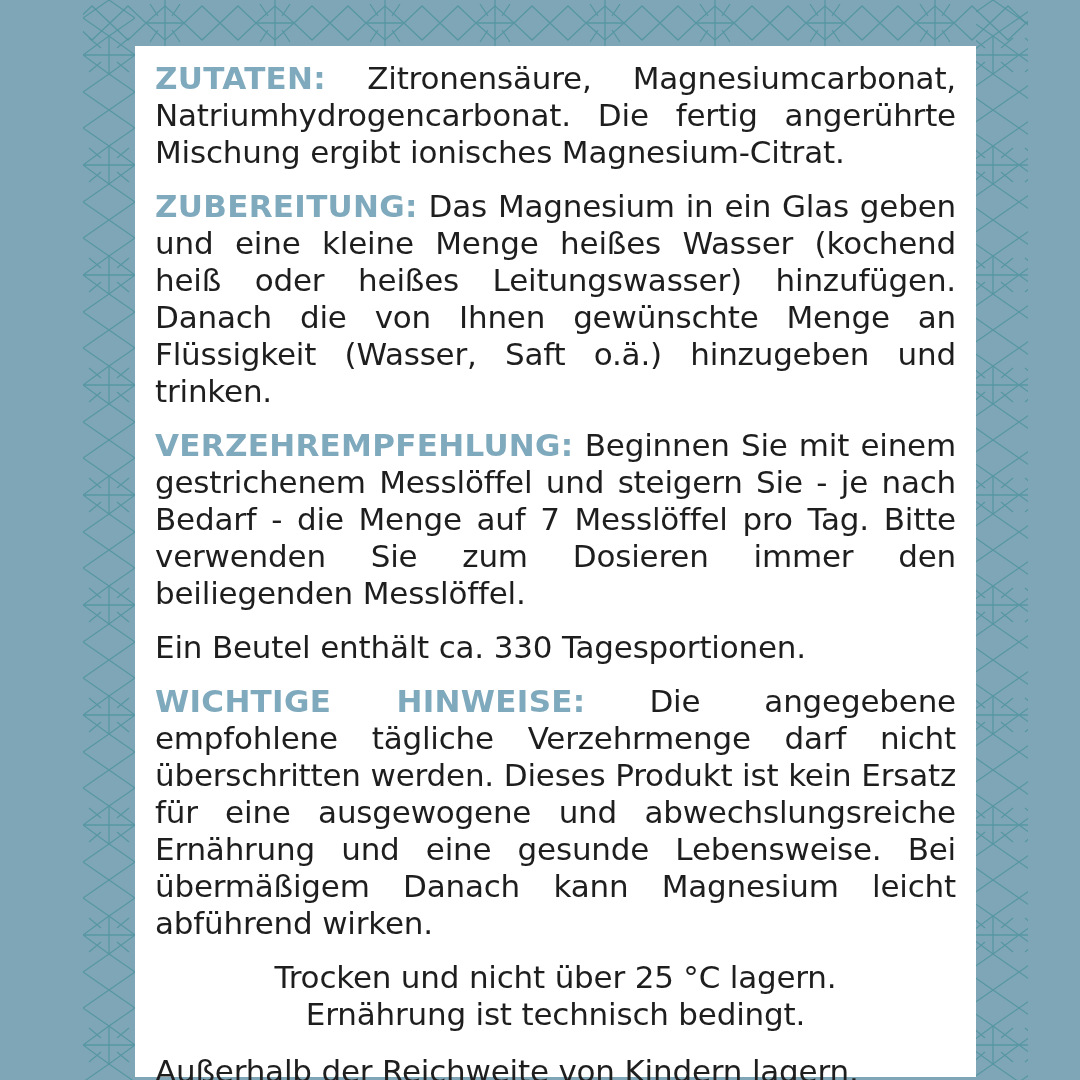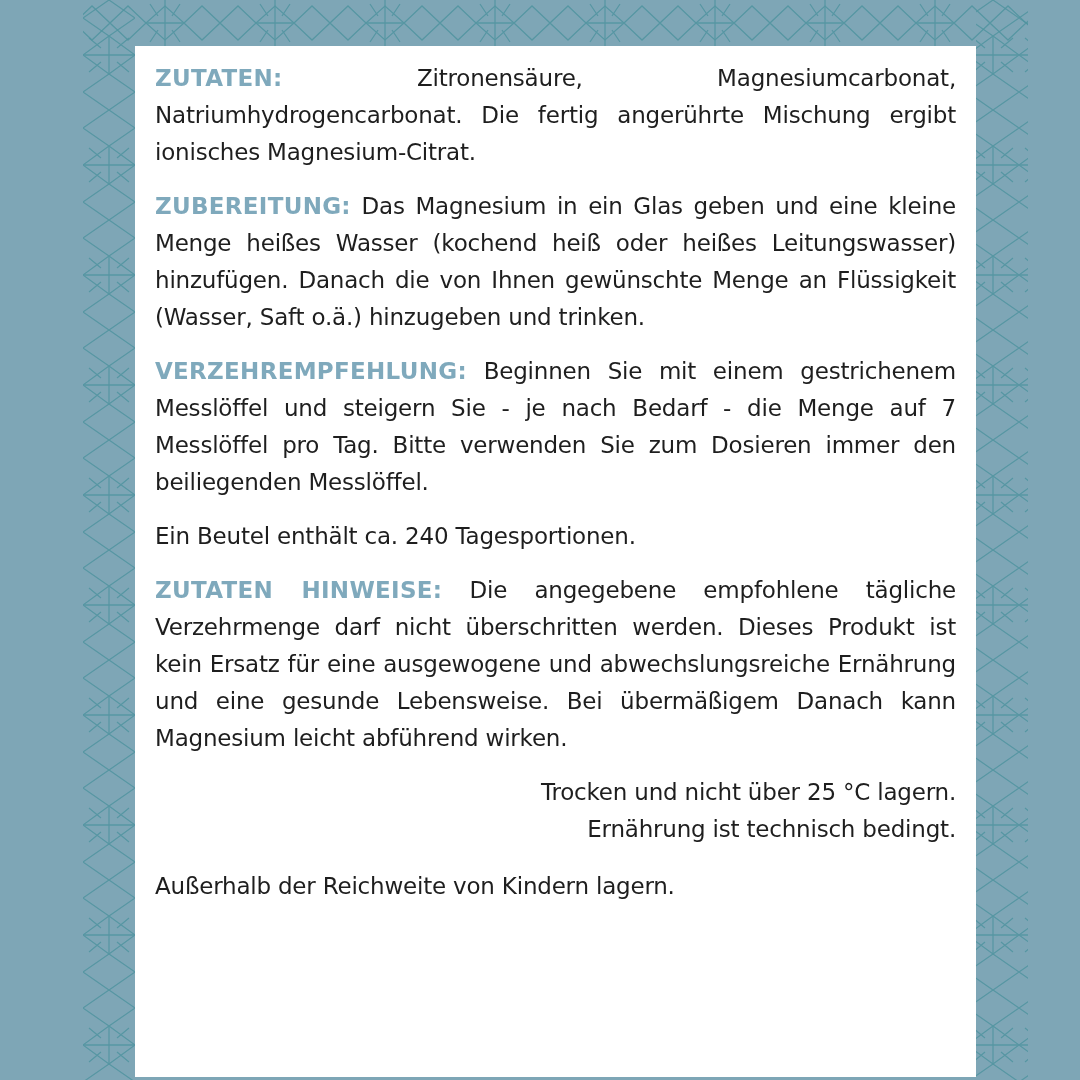--- a/index.html
+++ b/index.html
@@ -1,19 +1,19 @@
 <!DOCTYPE html>
 <html><head>
 <meta charset="utf-8">
 <style>
   html,body{margin:0;padding:0;}
   body{width:1080px;height:1080px;overflow:hidden;background:#7ea6b6;position:relative;font-family:"DejaVu Sans","Liberation Sans",sans-serif;}
   .pattern{position:absolute;}
   .panel{position:absolute;left:135px;top:46px;width:841px;height:1031px;background:#ffffff;box-sizing:border-box;padding:14px 20px 0 20px;}
-  .para{margin:0;color:#1e1e1e;font-size:23px;line-height:37px;text-align:justify;letter-spacing:-0.2px;font-weight:500;}
+  .para{margin:0;color:#1e1e1e;font-size:31px;line-height:37px;text-align:justify;letter-spacing:-0.2px;font-weight:500;}
   .para + .para{margin-top:17px;}
   .head{color:#7fa9bc;font-weight:bold;letter-spacing:0.3px;}
 </style>
 </head>
 <body>
 
 <svg class="pattern" width="1080" height="1080" style="left:0;top:0;" xmlns="http://www.w3.org/2000/svg">
   <defs>
     <pattern id="pv" x="83" y="0" width="52" height="110" patternUnits="userSpaceOnUse">
       <g stroke="#4f939f" stroke-width="1.3" fill="none" opacity="0.85">
@@ -39,20 +39,20 @@
   <rect x="83" y="0" width="945" height="46" fill="url(#ph)"></rect>
 </svg>
 
 <div class="panel">
   <p class="para"><span class="head">ZUTATEN:</span><span> Zitronensäure, Magnesiumcarbonat, Natriumhydrogencarbonat. Die fertig angerührte Mischung ergibt ionisches Magnesium-Citrat.</span></p>
 
   <p class="para"><span class="head">ZUBEREITUNG:</span><span> Das Magnesium in ein Glas geben und eine kleine Menge heißes Wasser (kochend heiß oder heißes Leitungswasser) hinzufügen. Danach die von Ihnen gewünschte Menge an Flüssigkeit (Wasser, Saft o.ä.) hinzugeben und trinken.</span></p>
 
   <p class="para"><span class="head">VERZEHREMPFEHLUNG:</span><span> Beginnen Sie mit einem gestrichenem Messlöffel und steigern Sie - je nach Bedarf - die Menge auf 7 Messlöffel pro Tag. Bitte verwenden Sie zum Dosieren immer den beiliegenden Messlöffel.</span></p>
 
-  <p class="para">Ein Beutel enthält ca. 240 Tagesportionen.</p>
+  <p class="para">Ein Beutel enthält ca. 330 Tagesportionen.</p>
 
-  <p class="para"><span class="head">ZUTATEN HINWEISE:</span><span> Die angegebene empfohlene tägliche Verzehrmenge darf nicht überschritten werden. Dieses Produkt ist kein Ersatz für eine ausgewogene und abwechslungsreiche Ernährung und eine gesunde Lebensweise. Bei übermäßigem Danach kann Magnesium leicht abführend wirken.</span></p>
+  <p class="para"><span class="head">WICHTIGE HINWEISE:</span><span> Die angegebene empfohlene tägliche Verzehrmenge darf nicht überschritten werden. Dieses Produkt ist kein Ersatz für eine ausgewogene und abwechslungsreiche Ernährung und eine gesunde Lebensweise. Bei übermäßigem Danach kann Magnesium leicht abführend wirken.</span></p>
 
-  <p class="para" style="text-align:right;"><span>Trocken und nicht über 25 °C lagern.</span><br><span>Ernährung ist technisch bedingt.</span></p>
+  <p class="para" style="text-align:center;"><span>Trocken und nicht über 25 °C lagern.</span><br><span>Ernährung ist technisch bedingt.</span></p>
 
   <p class="para" style="text-align:left;margin-top:20px;">Außerhalb der Reichweite von Kindern lagern.</p>
 </div>
 
 </body></html>

